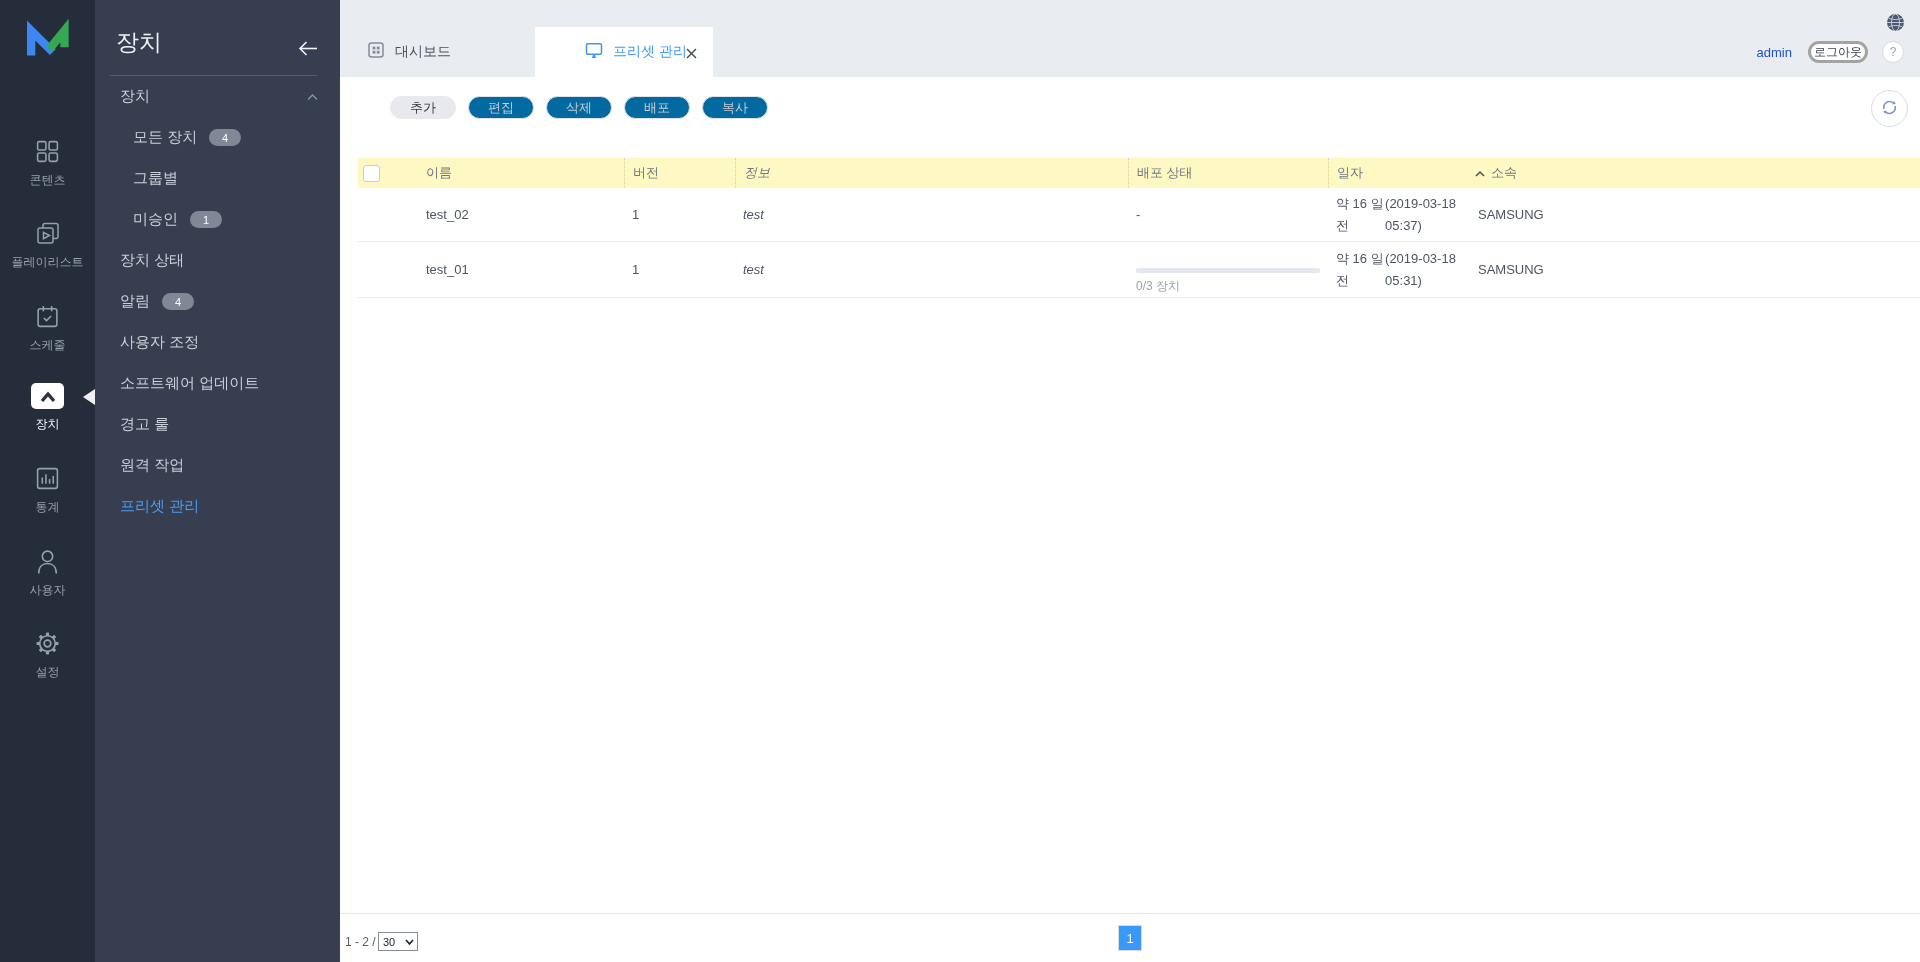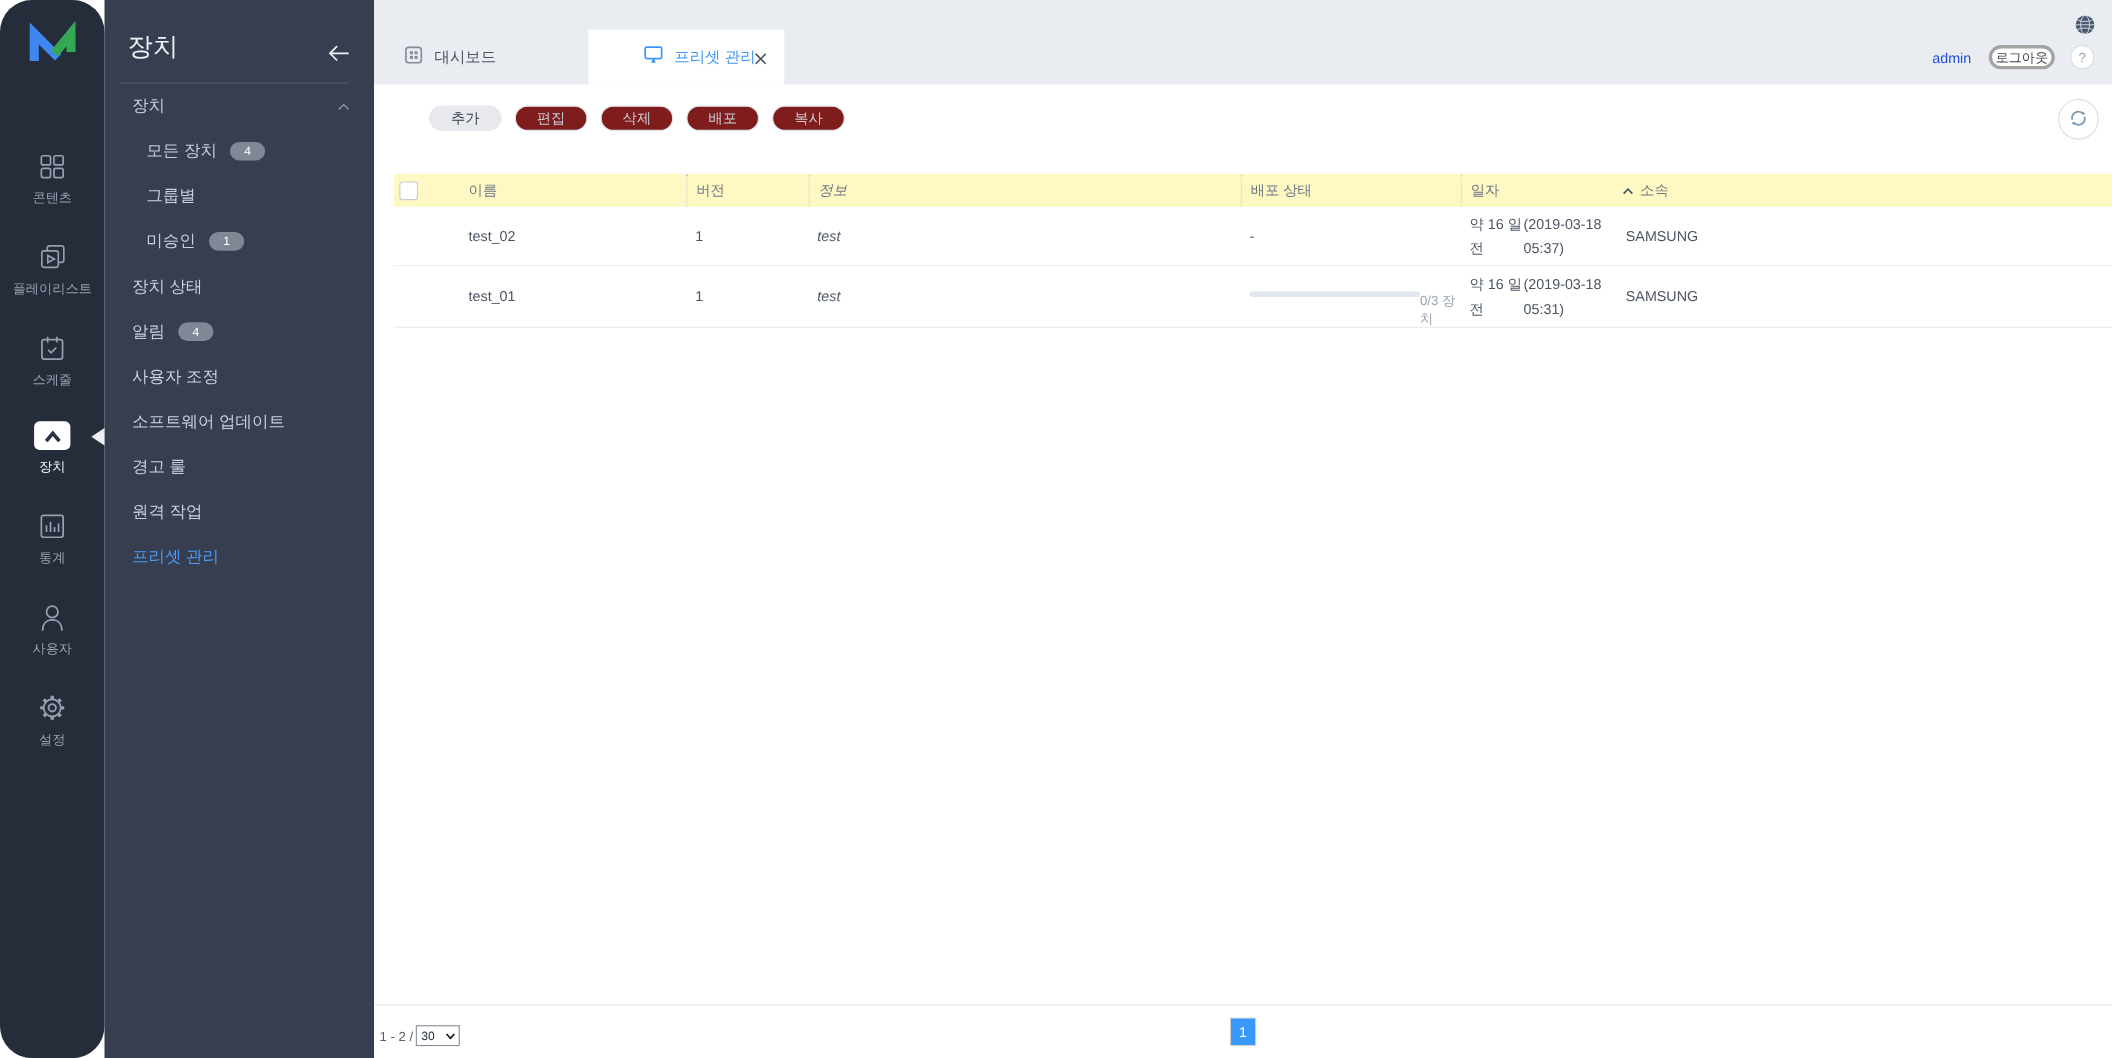--- a/index.html
+++ b/index.html
@@ -4,21 +4,21 @@
 <style>
   * { box-sizing: border-box; margin: 0; padding: 0; }
   html,body { width:1920px; height:962px; }
   body {
     font-family: "Liberation Sans", "DejaVu Sans", sans-serif;
     background:#fff; overflow:hidden;
   }
   .app { position:relative; width:1920px; height:962px; background:#fff; }
 
   
-  .rail { position:absolute; left:0; top:0; width:95px; height:100%; background:#252c3a; z-index:3;border-radius:29px; }
+  .rail { position:absolute; left:0; top:0; width:95px; height:100%; background:#252c3a; z-index:3; }
   .logo { position:absolute; left:22px; top:18px; width:50px; height:40px; cursor:pointer; }
   .rail-item { position:absolute; left:0; width:95px; display:flex; flex-direction:column; align-items:center; gap:7px; cursor:pointer; }
   .rail-item .lbl { font-size:12px; color:#98a1af; letter-spacing:0; }
   .rail-item.active .lbl { color:#f4f6f9; }
   .rail-icon { height:27px; display:flex; align-items:center; justify-content:center; }
   .active-monitor { width:33px; height:26px; background:#fff; border-radius:5px; display:flex; align-items:center; justify-content:center; }
   .rail-pointer { position:absolute; right:0; top:389px; width:0; height:0;
     border-top:8px solid transparent; border-bottom:8px solid transparent; border-right:12px solid #eef0f3; }
 
   
@@ -52,38 +52,38 @@
     background:#fff; font-size:12px; color:#3c434e; display:flex; align-items:center; justify-content:center; cursor:pointer;font-family:Liberation Serif, serif; }
   .help-btn { position:absolute; right:16px; top:41px; width:22px; height:22px; border:1px solid #d8dce1; border-radius:50%;
     background:#fff; font-size:12px; color:#9aa1ac; display:flex; align-items:center; justify-content:center; cursor:pointer; }
 
   .content { position:absolute; top:77px; left:0; right:0; bottom:0; background:#fff; }
 
   
   .toolbar { position:absolute; top:19px; left:50px; display:flex; gap:12px; }
   .pill { height:23px; padding:0 19px; border-radius:12px; font-size:13px; display:flex; align-items:center; cursor:pointer; }
   .pill.primary { background:#e7e9ee; color:#2f3540; border:1px solid #e7e9ee; }
-  .pill.disabled { background:#7f1d1d; color:#c8cdd5; border:1px solid #e0e3e9; cursor:default; }
+  .pill.disabled { background:#0369a1; color:#c8cdd5; border:1px solid #e0e3e9; cursor:default; }
   .refresh-btn { position:absolute; top:13px; right:12px; width:37px; height:37px; border-radius:50%;
     border:1px solid #d9dde2; background:#fff; display:flex; align-items:center; justify-content:center; cursor:pointer; }
 
   
   .table { position:absolute; left:18px; right:0; top:81px; }
   .tr { display:flex; width:100%; }
   .thead { height:30px; background:#fef9c3; align-items:center; }
   .thead .cell { font-size:13px; color:#6e7684; }
   .tbody-row { background:#fff; border-bottom:1px solid #e9ebee; align-items:center; }
   .row-0 { height:54px; } .row-1 { height:56px; }
   .cell { padding-left:8px; display:flex; align-items:center; font-size:13px; color:#4d5564; }
   .col-check { width:60px; } .col-name { width:206px; } .col-ver { width:111px; }
   .col-info { width:393px;font-style:italic; } .col-status { width:200px; } .col-date { width:142px; } .col-org { flex:1; }
   .thead .col-ver, .thead .col-info, .thead .col-status, .thead .col-date { border-left:1px dotted #c9ced6; height:30px; }
   .checkbox { width:17px; height:17px; margin-left:5px; background:#fff; border:1px solid #c6cbd2; border-radius:3px; cursor:pointer; }
   .date-cell { flex-direction:row; align-items:flex-start; justify-content:center; line-height:22px; }
-  .status-cell-progress { flex-direction:row; align-items:flex-start; justify-content:center;margin-top:24px; }
+  .status-cell-progress { flex-direction:column; align-items:flex-start; justify-content:center;margin-top:24px; }
   .progress-track { width:184px; height:5px; border-radius:2px; background:#e2e8ee; margin-bottom:5px; }
   .progress-fill { width:0%; height:100%; background:#3d96f5; border-radius:2px; }
   .status-sub { font-size:12px; color:#9aa2ad; }
   .sort-caret { margin:2px 6px 0 -3px; line-height:0; }
 
   
   .pagebar { position:absolute; left:0; right:0; bottom:0; height:49px; background:#fff; border-top:1px solid #e7e7e9; }
   .range-label { position:absolute; left:5px; top:21px; font-size:12px; color:#5a6068; }
   .page-size { position:absolute; left:38px; top:18px; width:40px; height:19px; border:1px solid #878d96; background:#fff;
     display:flex; align-items:center; justify-content:space-between; padding:0 3px 0 4px; font-size:11px; color:#1d222b; cursor:pointer; }

